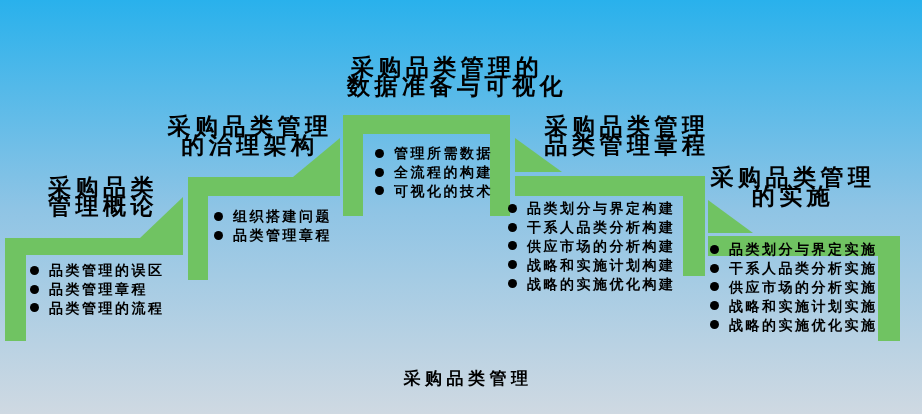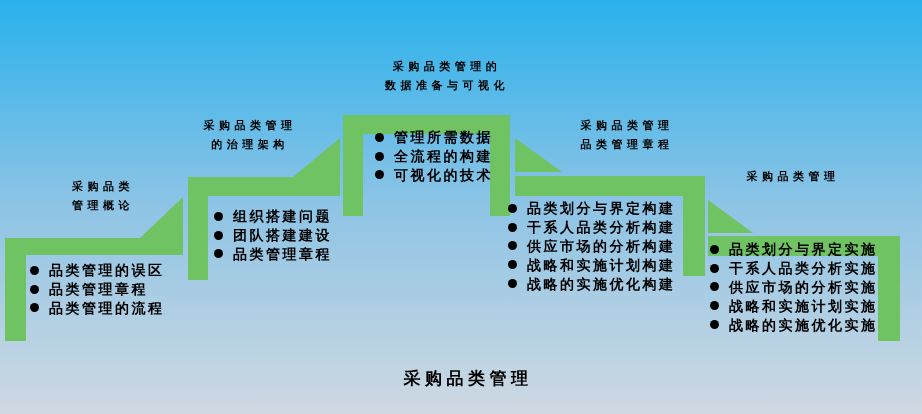--- a/index.html
+++ b/index.html
@@ -7,21 +7,21 @@
   .canvas{
     position:relative;width:922px;height:414px;overflow:hidden;
     background:linear-gradient(180deg,var(--sky-top,#27b1ec) 0%,var(--sky-mid,#8ec4e5) 50%,var(--sky-bottom,#cfd9e2) 100%);
   }
   .shape{position:absolute;background:var(--green,#70c362);}
   .tri{position:absolute;background:var(--green,#70c362);}
   .tri.up{clip-path:polygon(100% 0,100% 100%,0 100%);}   
   .tri.down{clip-path:polygon(0 0,100% 100%,0 100%);}    
   .title{
     position:absolute;width:200px;text-align:center;color:var(--text,#000);
-    font-size:11px;font-weight:bold;line-height:19px;letter-spacing:4.5px;white-space:nowrap;
+    font-size:23px;font-weight:bold;line-height:19px;letter-spacing:4.5px;white-space:nowrap;
   }
   .footer-title{
     position:absolute;width:200px;text-align:center;color:var(--text,#000);
     font-size:17px;font-weight:bold;letter-spacing:4.5px;white-space:nowrap;
   }
   .list{position:absolute;}
   .list .row{display:flex;align-items:center;height:18.8px;}
   .dot{width:9px;height:9px;border-radius:50%;background:var(--text,#000);margin-right:10px;flex:0 0 auto;}
   .row span.txt{
     color:var(--text,#000);font-size:14px;font-weight:bold;letter-spacing:2.5px;white-space:nowrap;line-height:1;
@@ -63,20 +63,21 @@
   <div class="title" style="left:347px;top:57px;">
     <div>采购品类管理的</div>
     <div>数据准备与可视化</div>
   </div>
   <div class="title" style="left:527px;top:116px;">
     <div>采购品类管理</div>
     <div>品类管理章程</div>
   </div>
   <div class="title" style="left:693px;top:167px;">
     <div>采购品类管理</div>
+    <div>的实施</div>
   </div>
 
   <div class="list" style="left:30px;top:261px;">
     <div class="row">
         <span class="dot"></span>
         <span class="txt">品类管理的误区</span>
       </div>
     <div class="row">
         <span class="dot"></span>
         <span class="txt">品类管理章程</span>
@@ -87,29 +88,25 @@
       </div>
   </div>
 
   <div class="list" style="left:214px;top:207px;">
     <div class="row">
         <span class="dot"></span>
         <span class="txt">组织搭建问题</span>
       </div>
     <div class="row">
         <span class="dot"></span>
-        <span class="txt">团队搭建建设</span>
-      </div>
-    <div class="row">
-        <span class="dot"></span>
         <span class="txt">品类管理章程</span>
       </div>
   </div>
 
-  <div class="list" style="left:375px;top:128px;">
+  <div class="list" style="left:375px;top:144px;">
     <div class="row">
         <span class="dot"></span>
         <span class="txt">管理所需数据</span>
       </div>
     <div class="row">
         <span class="dot"></span>
         <span class="txt">全流程的构建</span>
       </div>
     <div class="row">
         <span class="dot"></span>

